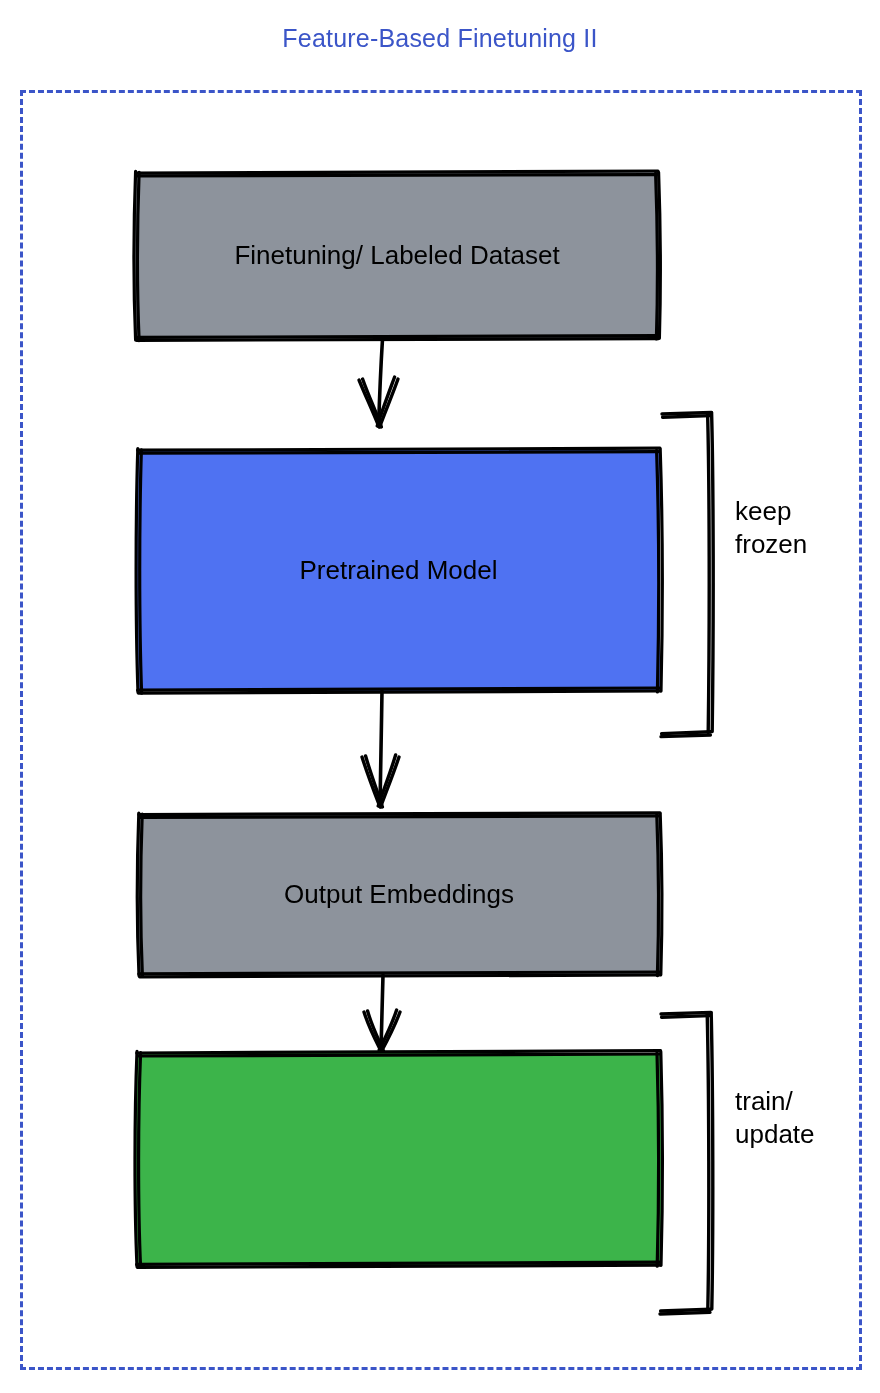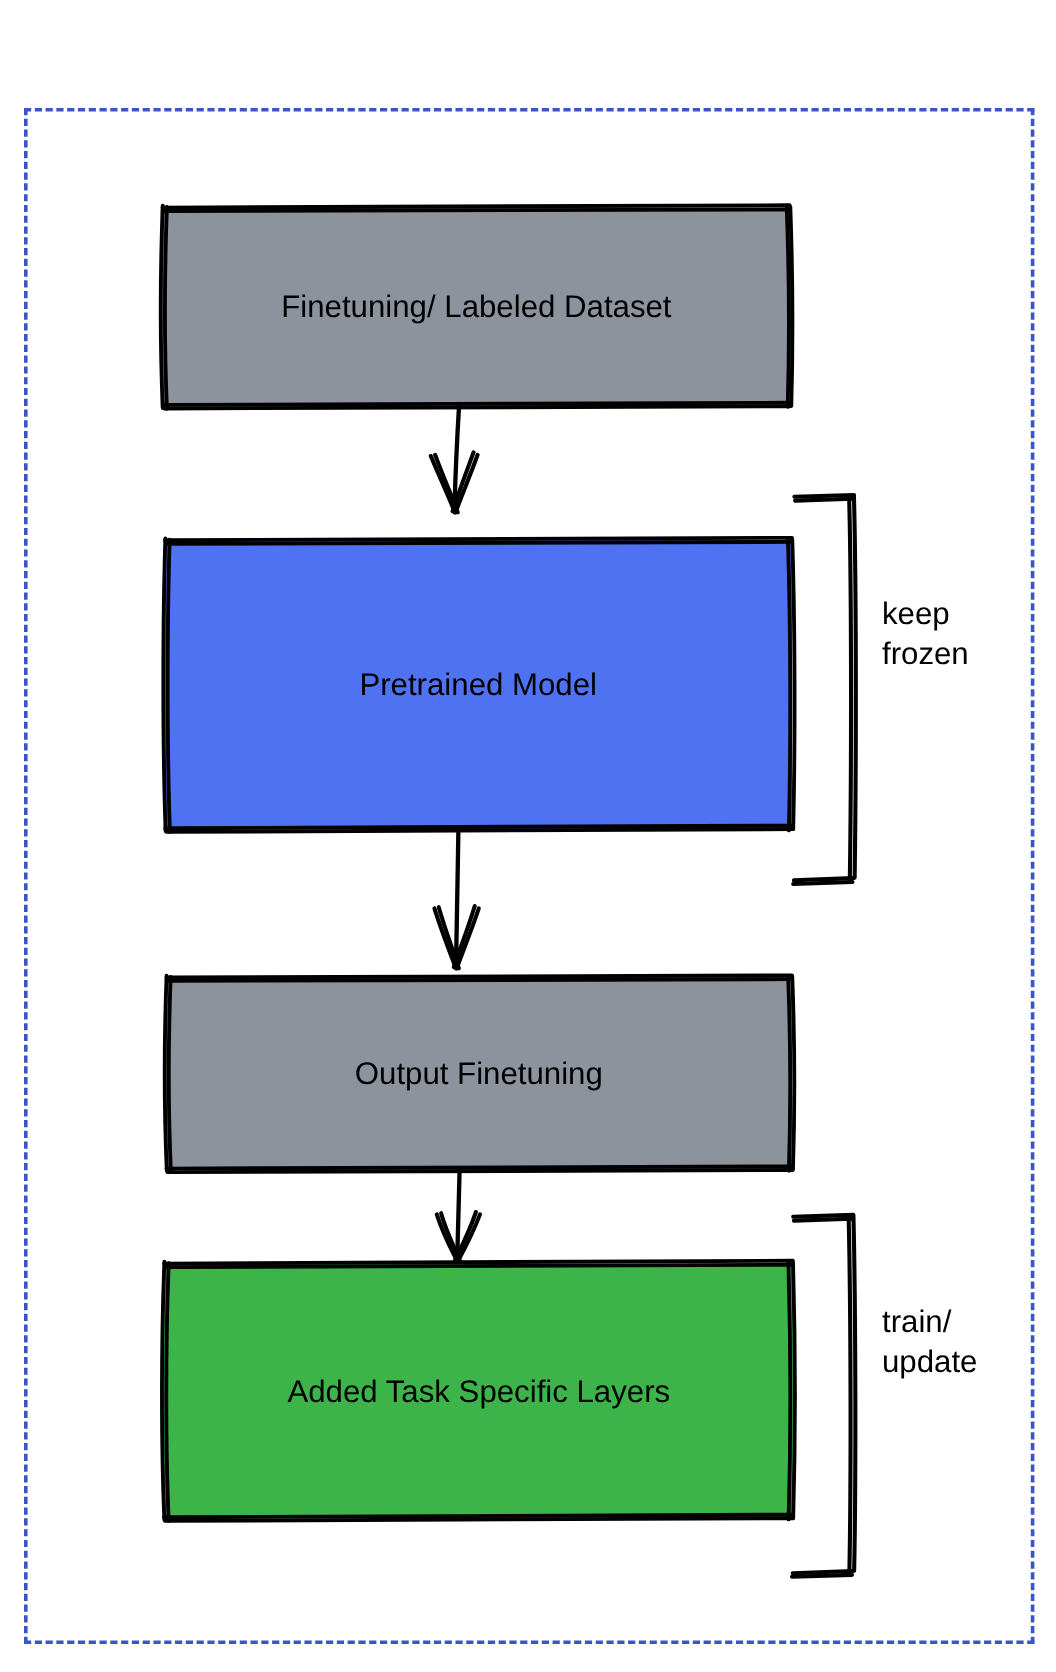--- a/index.html
+++ b/index.html
@@ -104,20 +104,21 @@
     z-index: 4;
     pointer-events: none;
     overflow: visible;
   }
 </style>
 </head>
 <body>
 
 <div id="canvas">
 
+  <div class="diagram-title">Feature-Based Finetuning II</div>
 
   <div class="outer-frame"></div>
 
   <div class="node" id="node-dataset">
     <div class="fill" style="background:#8d939c;"></div>
     <svg class="sketch" viewBox="0 0 554 195" preserveAspectRatio="none">
       <g fill="none" stroke="#000000" stroke-width="3.2" stroke-linecap="round">
         <path d="M15.5,15.0 L538.0,13.0"></path>
         <path d="M17.0,17.8 L536.5,16.6"></path>
         <path d="M538.6,14.4 C540.3,62 540.9,128 539.4,180.2"></path>
@@ -155,38 +156,37 @@
         <path d="M14.8,14.6 L536.0,12.8"></path>
         <path d="M16.2,17.4 L534.6,16.0"></path>
         <path d="M536.2,13.6 C538.0,60 538.4,124 536.8,174.6"></path>
         <path d="M532.8,14.6 C534.6,61 535.0,125 533.4,175.6"></path>
         <path d="M536.4,175.0 L15.6,176.8"></path>
         <path d="M535.4,172.0 L14.8,173.8"></path>
         <path d="M14.8,13.0 C13.0,61 12.8,126 15.0,175.6"></path>
         <path d="M18.2,14.2 C16.4,62 16.2,127 18.4,176.4"></path>
       </g>
     </svg>
-    <span class="node-label">Output Finetuning</span>
+    <span class="node-label">Output Embeddings</span>
   </div>
 
   <div class="node" id="node-layers">
     <div class="fill" style="background:#3cb44a;"></div>
     <svg class="sketch" viewBox="0 0 554 240" preserveAspectRatio="none">
       <g fill="none" stroke="#000000" stroke-width="3.2" stroke-linecap="round">
         <path d="M14.8,14.0 L538.6,11.6"></path>
         <path d="M16.4,17.0 L537.0,15.0"></path>
         <path d="M538.8,12.6 C540.6,74 540.8,162 539.0,226.2"></path>
         <path d="M535.0,13.6 C536.8,75 537.0,163 535.2,227.2"></path>
         <path d="M538.6,226.2 L15.6,228.4"></path>
         <path d="M537.4,223.2 L14.6,225.4"></path>
         <path d="M15.0,12.4 C12.4,76 12.2,166 15.0,227.6"></path>
         <path d="M18.6,13.6 C16.0,77 15.8,167 18.6,228.4"></path>
       </g>
     </svg>
-    <span class="node-label">Added Task Specific Layers</span>
   </div>
 
   <svg class="edge-layer" viewBox="0 0 880 1393">
     <g fill="none" stroke="#000000" stroke-width="3.4" stroke-linecap="round" stroke-linejoin="round">
 
       <g>
         <path d="M382.5,339 C380.6,370 379.4,400 378.6,426" stroke-width="3.6"></path>
         <path d="M359.0,380 C366,397 374,414 379.0,427"></path>
         <path d="M362.6,379 C369,397 377,414 381.4,427"></path>
         <path d="M398.0,379 C392,396 385,412 379.6,427"></path>

